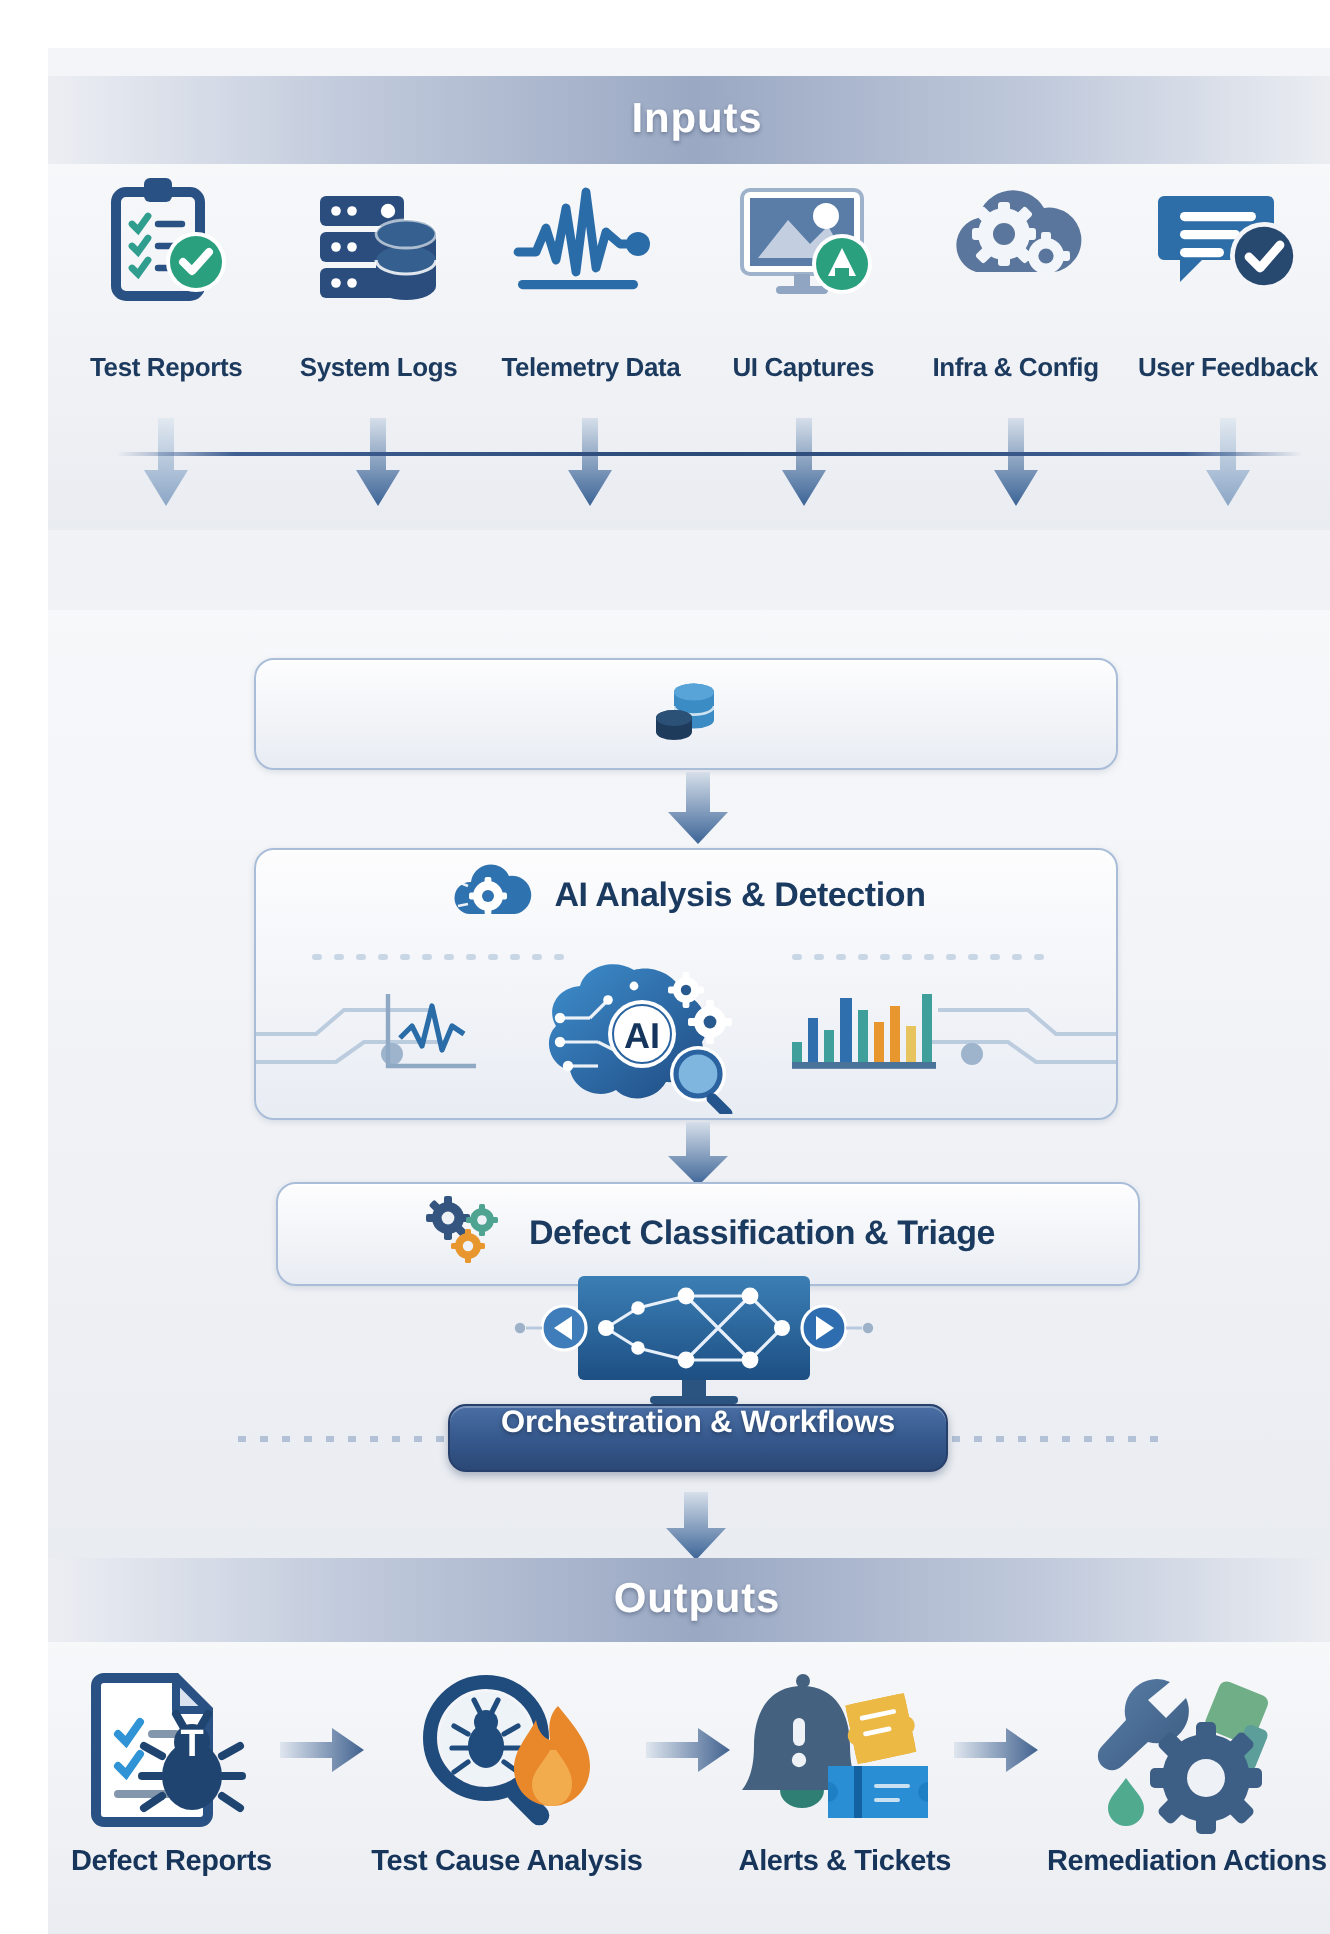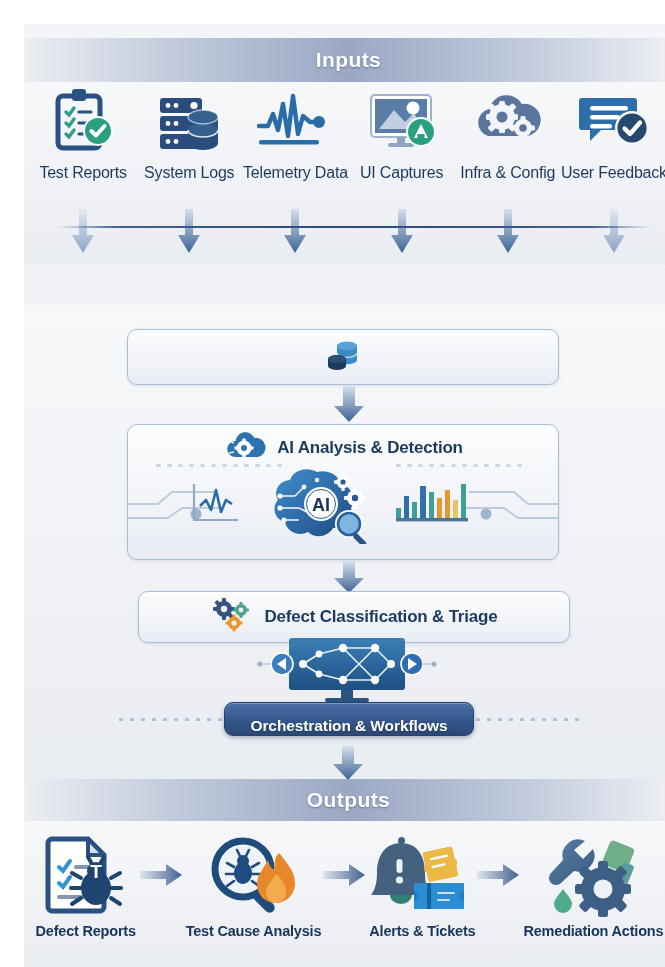--- a/index.html
+++ b/index.html
@@ -43,21 +43,21 @@
     position:absolute;top:58px;left:0;width:100%;height:120px;
     display:flex;justify-content:space-between;
     padding:0 6px;box-sizing:border-box;
   }
   .input-item{
     width:108px;display:flex;flex-direction:column;
     align-items:center;justify-content:flex-start;
   }
   .input-icon{height:78px;display:flex;align-items:center;justify-content:center;}
   .input-label{
-    margin-top:4px;font-size:16px;font-weight:normal;color:#1c3a5e;
+    margin-top:16px;font-size:13px;font-weight:bold;color:#1c3a5e;
     white-space:nowrap;letter-spacing:-.2px;
   }
 
   
   .arrow-row{
     position:absolute;left:0;width:100%;height:52px;
     display:flex;justify-content:space-between;padding:0 6px;box-sizing:border-box;
   }
   .arrow-cell{width:108px;display:flex;justify-content:center;align-items:flex-start;}
   .hline{
@@ -74,21 +74,21 @@
   }
   .pbox-head{
     display:flex;align-items:center;justify-content:center;gap:10px;
   }
   .pbox-label{font-size:17px;font-weight:bold;color:#1b3a5f;letter-spacing:-.2px;}
 
   .orch-badge{
     position:absolute;
     background:linear-gradient(180deg,#4a6fa5 0%,#35578b 55%,#2b4876 100%);
     border:1px solid #27406b;border-radius:9px;
-    display:flex;align-items:flex-end;justify-content:center;
+    display:flex;align-items:flex-start;justify-content:center;
     box-shadow:0 2px 4px rgba(40,60,95,.35), inset 0 1px 0 rgba(255,255,255,.28);
   }
   .orch-badge span{
     color:#ffffff;font-size:15.5px;font-weight:bold;letter-spacing:-.1px;
     text-shadow:0 1px 2px rgba(20,35,60,.5);
   }
 
   
   .outputs-row{
     position:absolute;left:0;width:100%;
@@ -356,21 +356,21 @@
           </g>
           <g stroke="#ffffff" stroke-width="1.4" opacity=".9">
             <line x1="6" y1="14" x2="11" y2="16"></line>
             <line x1="6" y1="26" x2="11" y2="25"></line>
           </g>
         </svg>
       </span>
       <span class="pbox-label">AI Analysis &amp; Detection</span>
     </div>
 
-    <div style="position:absolute;left:0;top:31px;width:100%;height:88px;overflow:hidden;">
+    <div style="position:absolute;left:0;top:44px;width:100%;height:88px;overflow:hidden;">
       <svg width="430" height="88" viewBox="0 0 430 88">
 
         <g fill="#c9d6e6">
           <g>
             <rect x="28" y="8" width="5" height="3" rx="1.5"></rect>
                 <rect x="39" y="8" width="5" height="3" rx="1.5"></rect>
             <rect x="50" y="8" width="5" height="3" rx="1.5"></rect>
                 <rect x="61" y="8" width="5" height="3" rx="1.5"></rect>
             <rect x="72" y="8" width="5" height="3" rx="1.5"></rect>
                 <rect x="83" y="8" width="5" height="3" rx="1.5"></rect>

